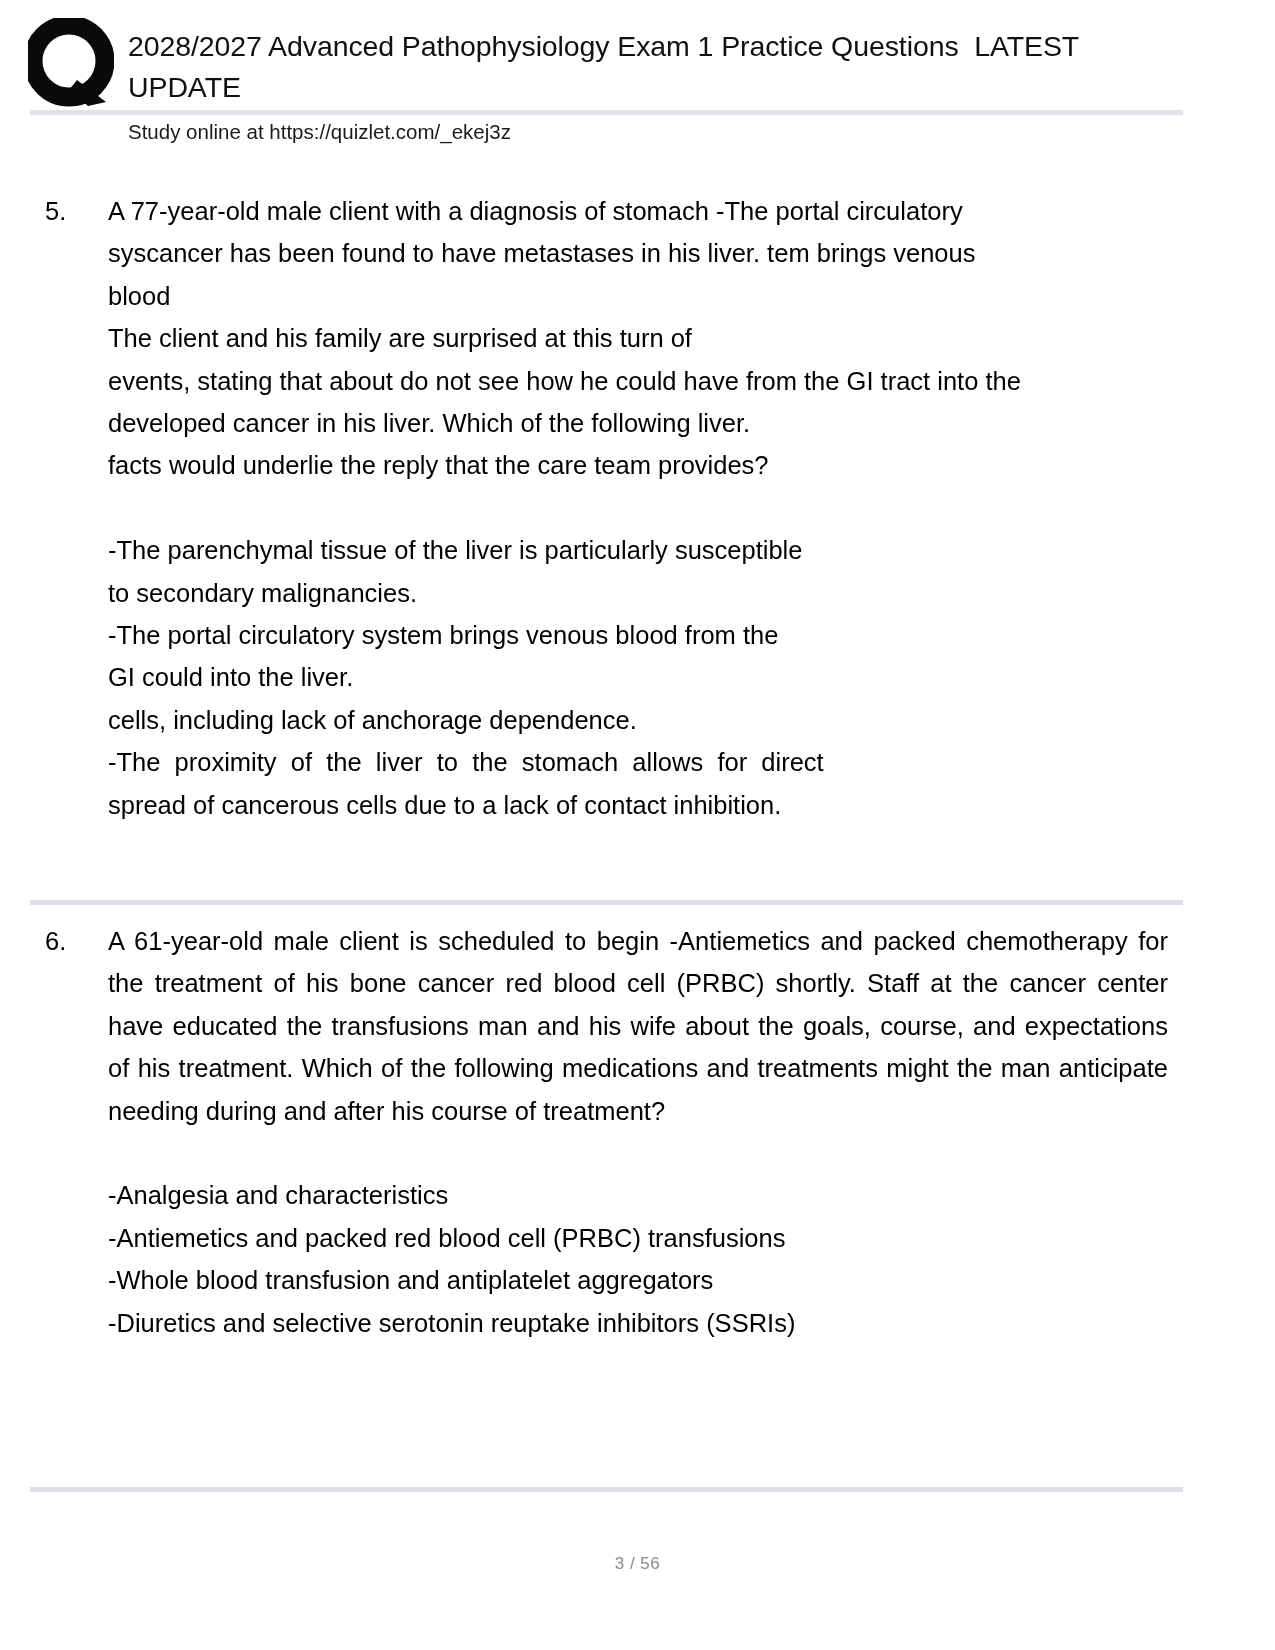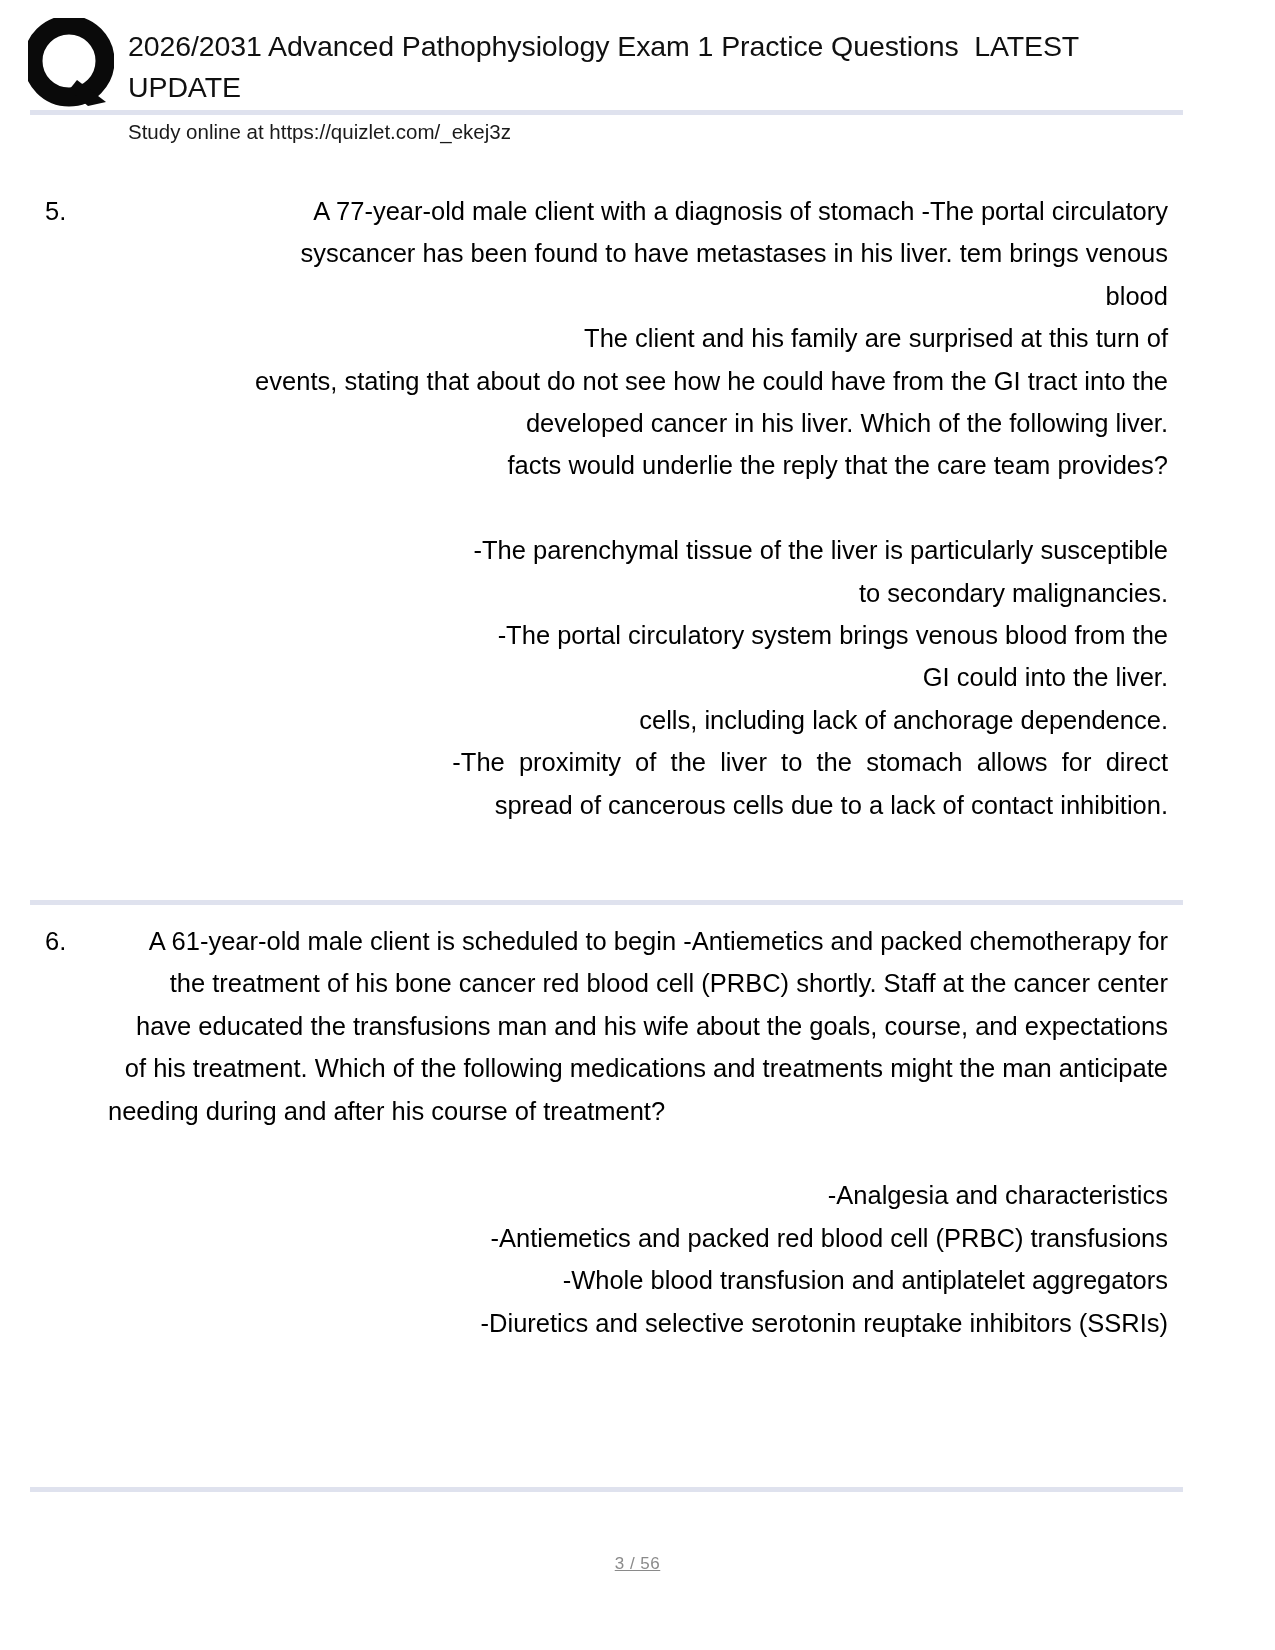--- a/index.html
+++ b/index.html
@@ -91,21 +91,20 @@
     top: 0;
     width: 1060px;
     font-size: 25.5px;
     line-height: 42.4px;
     color: #000;
   }
   .qbody p {
     margin: 0;
     padding: 0;
     white-space: pre-wrap;
-    text-align: right;
   }
   .just {
     text-align: justify;
     text-align-last: left;
   }
   .lead { text-align: left; }
   .spacer-line { height: 42.4px; }
 
   .opt { white-space: pre-wrap; }
 
@@ -120,38 +119,37 @@
   
   .footer {
     position: absolute;
     left: 0;
     top: 1554px;
     width: 1275px;
     text-align: center;
     font-size: 17px;
     color: #8a8a8a;
     letter-spacing: 0.5px;
-    text-decoration: underline;
   }
 </style>
 </head>
 <body>
 
 <div class="page">
 
   <div class="header">
 
     <div class="logo-wrap">
       <svg width="86" height="92" viewBox="0 0 86 92" xmlns="http://www.w3.org/2000/svg">
         <circle cx="41" cy="43" r="36" fill="none" stroke="#0a0a0a" stroke-width="19"></circle>
         <path d="M49 62 L78 84 L60 88 L41 72 Z" fill="#0a0a0a"></path>
       </svg>
     </div>
 
-    <div class="doc-title">2026/2031 Advanced Pathophysiology Exam 1 Practice Questions  LATEST UPDATE</div>
+    <div class="doc-title">2028/2027 Advanced Pathophysiology Exam 1 Practice Questions  LATEST UPDATE</div>
 
     <div class="header-rule"></div>
 
     <div class="study-line">Study online at https://quizlet.com/_ekej3z</div>
   </div>
 
   <div class="qblock" style="top:190px;">
     <div class="qnum">5.</div>
 
     <div class="qbody">

